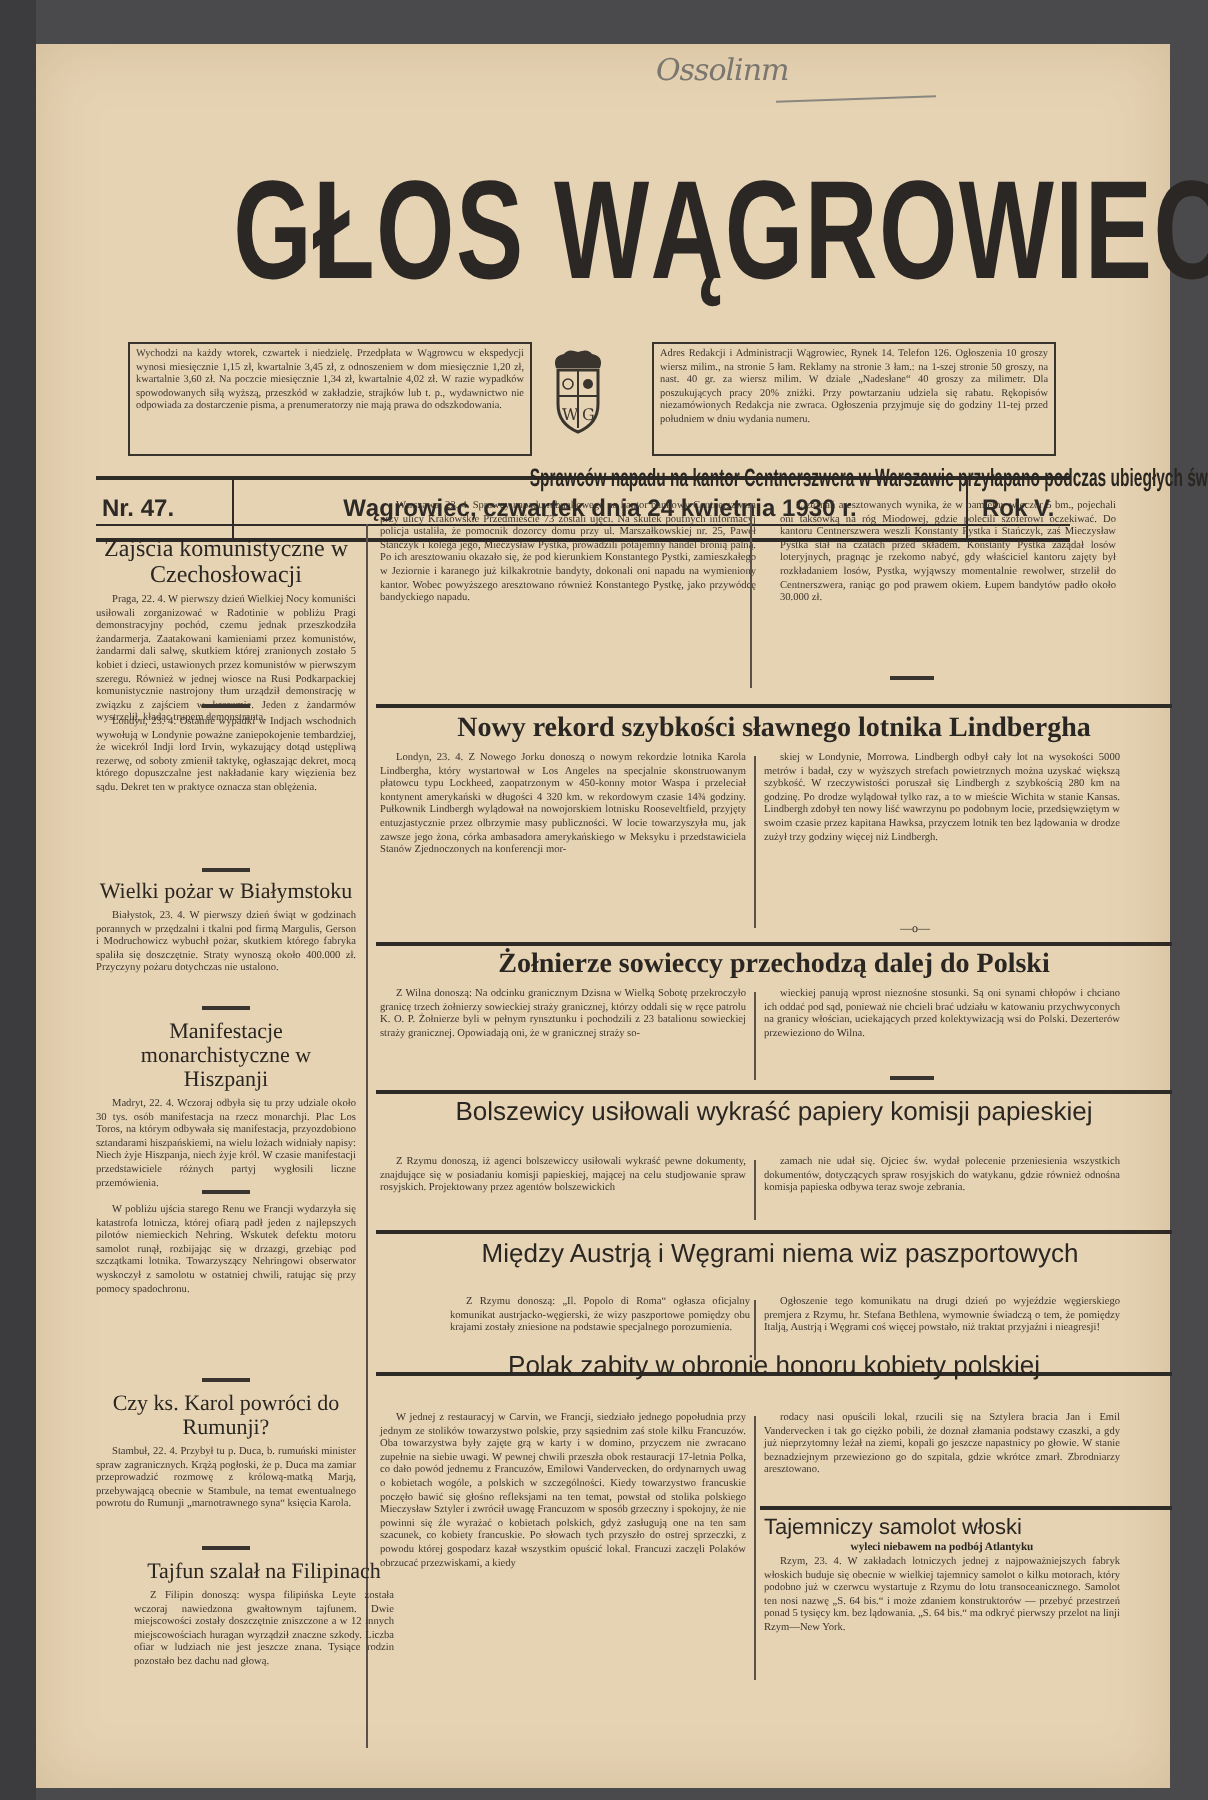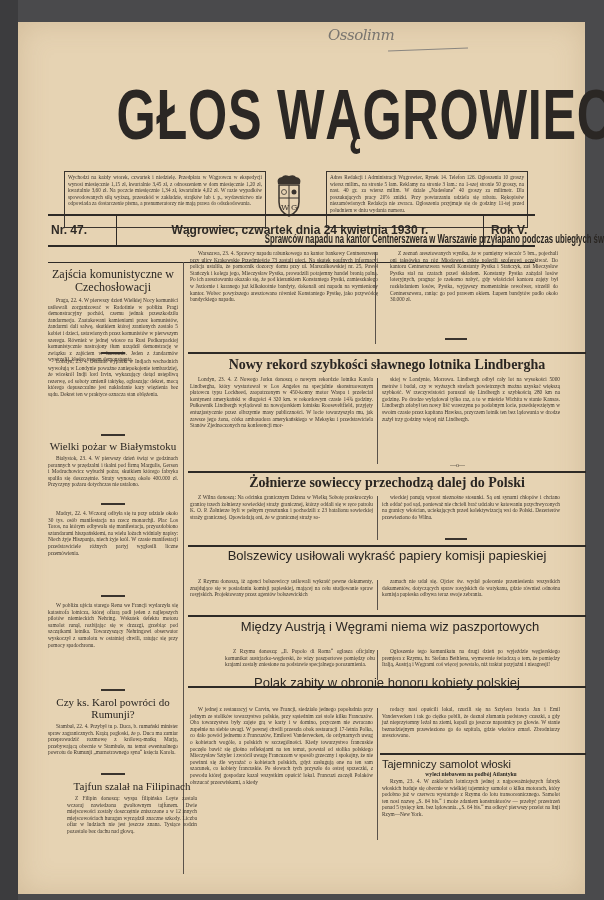--- a/index.html
+++ b/index.html
@@ -7,21 +7,21 @@
   .paper{position:absolute;left:18px;top:22px;width:567px;height:872px;background:#e6d3b3;box-shadow:inset 0 0 30px rgba(150,120,80,.25);}
   .edge-left{position:absolute;left:0;top:0;width:18px;height:900px;background:#3c3c3e;}
   .handwriting{position:absolute;left:328px;top:26px;font-family:"DejaVu Serif",serif;font-style:italic;font-size:15px;color:#7a7670;letter-spacing:-0.5px;}
   .handwriting-line{position:absolute;left:388px;top:49px;width:80px;height:1px;background:#8a8680;transform:rotate(-2deg);}
   .masthead{position:absolute;left:48px;top:70px;width:490px;text-align:center;font-family:"Liberation Sans","DejaVu Sans",sans-serif;font-weight:bold;font-size:70px;line-height:90px;letter-spacing:1px;color:#2b2724;transform:scaleX(0.72);transform-origin:center;white-space:nowrap;}
   .masthead-wrap{position:absolute;left:48px;top:70px;width:490px;height:90px;}
   .infobox{position:absolute;border:1.5px solid #3a342e;background:transparent;font-size:5.2px;line-height:6.6px;padding:2px 3px;text-align:justify;color:#3a342e;}
   .infobox.left{left:64px;top:171px;width:194px;height:51px;}
   .infobox.right{left:326px;top:171px;width:194px;height:51px;}
   .crest{position:absolute;left:274px;top:174px;width:30px;height:44px;}
-  .datebar{position:absolute;left:48px;top:214px;width:487px;height:29px;border-top:2px solid #2e2a26;border-bottom:2px solid #2e2a26;font-family:"Liberation Sans","DejaVu Sans",sans-serif;font-size:12px;font-weight:bold;color:#2e2a26;}
+  .datebar{position:absolute;left:48px;top:238px;width:487px;height:29px;border-top:2px solid #2e2a26;border-bottom:2px solid #2e2a26;font-family:"Liberation Sans","DejaVu Sans",sans-serif;font-size:12px;font-weight:bold;color:#2e2a26;}
   .datebar .cell{position:absolute;top:0;height:29px;line-height:29px;}
   .datebar .nr{left:3px;}
   .datebar .date{left:68px;width:400px;text-align:center;border-left:1.5px solid #2e2a26;border-right:1.5px solid #2e2a26;width:366px;}
   .datebar .rok{left:443px;}
   .datebar-under{position:absolute;left:48px;top:262px;width:487px;height:1px;background:#2e2a26;}
   .col-rule{position:absolute;left:183px;top:262px;width:1px;height:612px;background:#5a524a;}
   .art{position:absolute;font-size:5.3px;line-height:6.6px;text-align:justify;color:#3a332c;}
   .art .hd{font-size:11px;line-height:12px;text-align:center;color:#2a2622;font-family:"Liberation Serif","DejaVu Serif",serif;margin-bottom:3px;}
   .art p{margin:0;text-indent:8px;}
   .shortrule{position:absolute;width:24px;height:1.5px;background:#3a342e;}
@@ -79,20 +79,21 @@
 </div>
 <div class="shortrule" style="left:101px;top:434px;"></div>
 
 <div class="art" style="left:48px;top:440px;width:130px;">
   <div class="hd">Wielki pożar w Białymstoku</div>
   <p>Białystok, 23. 4. W pierwszy dzień świąt w godzinach porannych w przędzalni i tkalni pod firmą Margulis, Gerson i Modruchowicz wybuchł pożar, skutkiem którego fabryka spaliła się doszczętnie. Straty wynoszą około 400.000 zł. Przyczyny pożaru dotychczas nie ustalono.</p>
 </div>
 <div class="shortrule" style="left:101px;top:503px;"></div>
 
 <div class="art" style="left:48px;top:510px;width:130px;">
+  <div class="hd">Manifestacje monarchistyczne w Hiszpanji</div>
   <p>Madryt, 22. 4. Wczoraj odbyła się tu przy udziale około 30 tys. osób manifestacja na rzecz monarchji. Plac Los Toros, na którym odbywała się manifestacja, przyozdobiono sztandarami hiszpańskiemi, na wielu lożach widniały napisy: Niech żyje Hiszpanja, niech żyje król. W czasie manifestacji przedstawiciele różnych partyj wygłosili liczne przemówienia.</p>
 </div>
 <div class="shortrule" style="left:101px;top:595px;"></div>
 
 <div class="art" style="left:48px;top:602px;width:130px;">
   <p>W pobliżu ujścia starego Renu we Francji wydarzyła się katastrofa lotnicza, której ofiarą padł jeden z najlepszych pilotów niemieckich Nehring. Wskutek defektu motoru samolot runął, rozbijając się w drzazgi, grzebiąc pod szczątkami lotnika. Towarzyszący Nehringowi obserwator wyskoczył z samolotu w ostatniej chwili, ratując się przy pomocy spadochronu.</p>
 </div>
 <div class="shortrule" style="left:101px;top:689px;"></div>
 
 <div class="art" style="left:48px;top:696px;width:130px;">

